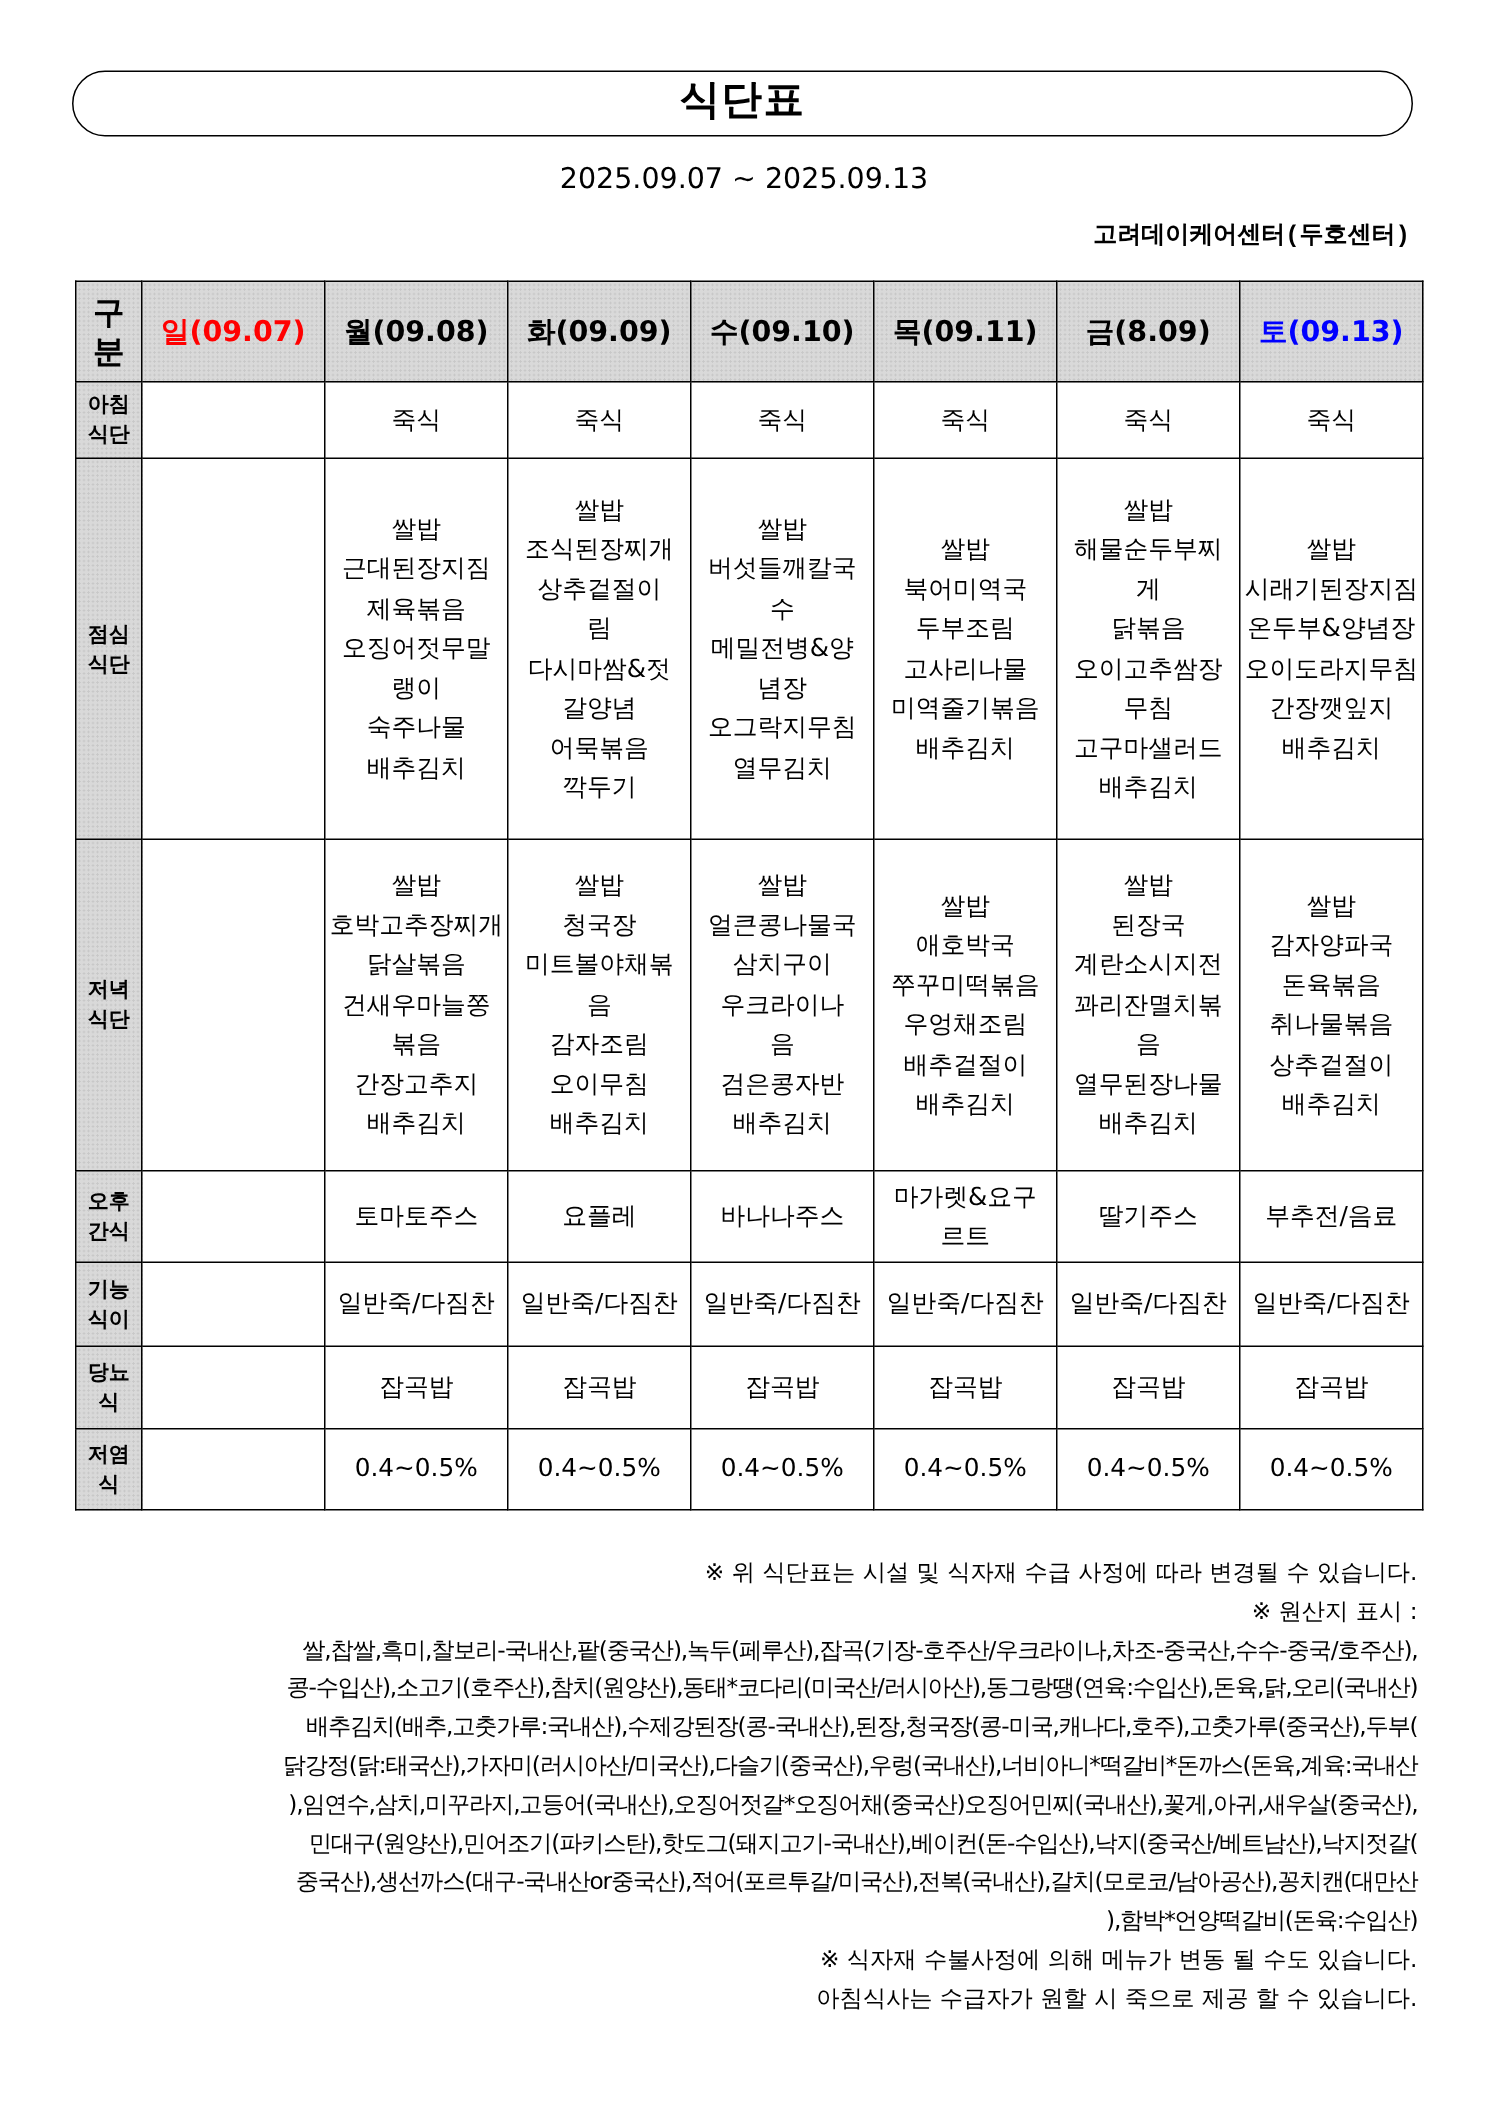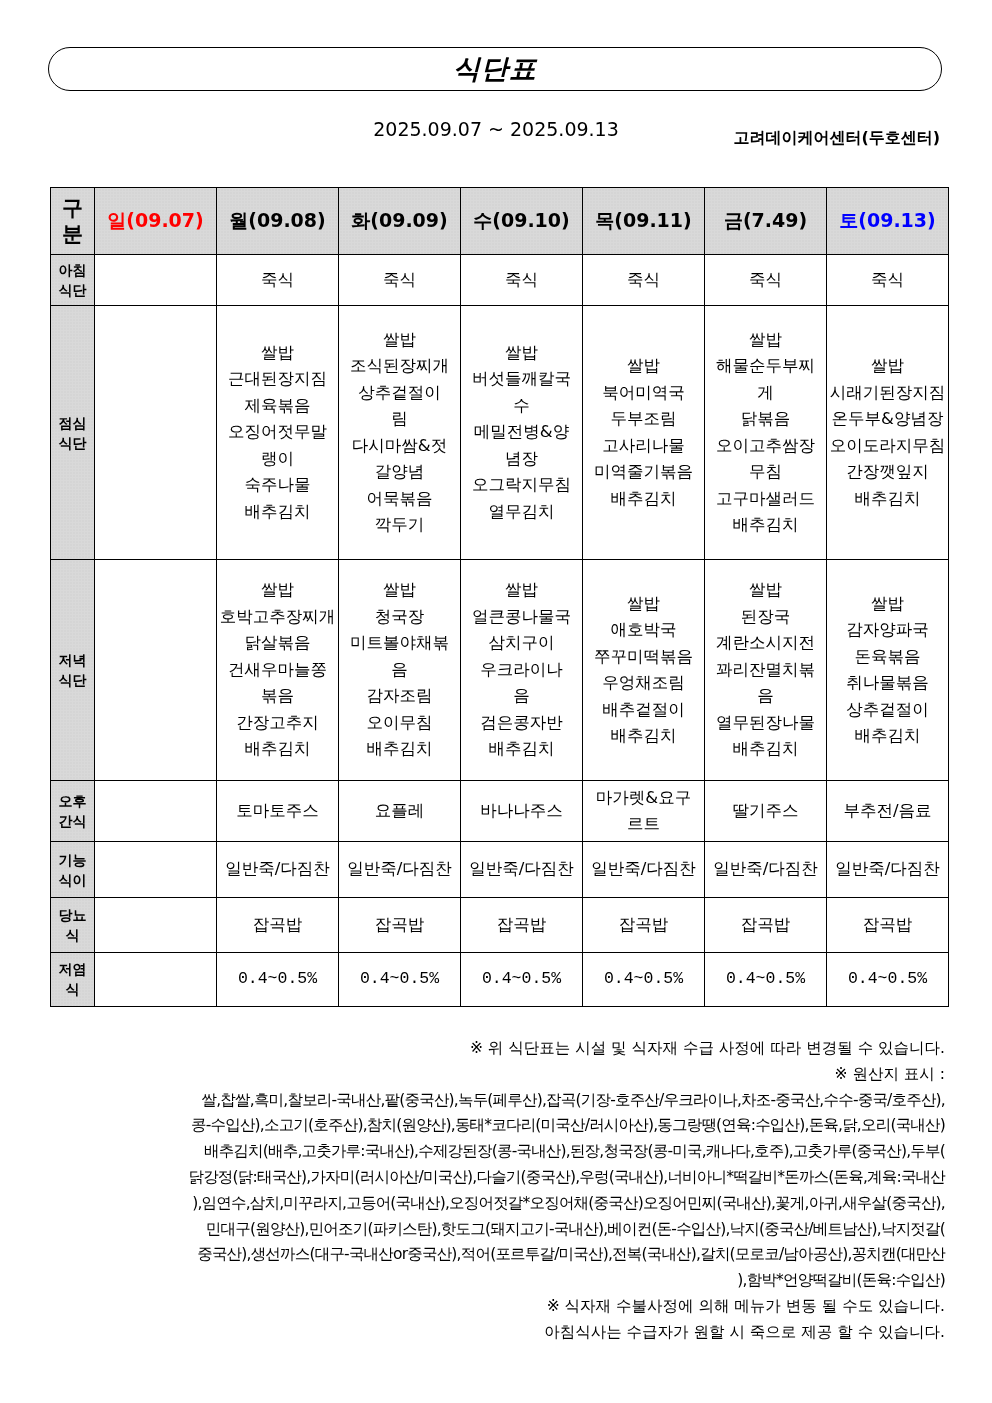--- a/index.html
+++ b/index.html
@@ -1,20 +1,20 @@
 <!DOCTYPE html>
 <html><head>
 <meta charset="utf-8">
 <style>
   html, body { margin:0; padding:0; background:#ffffff; }
   body { width:992px; height:1403px; position:relative; font-family:"DejaVu Sans", sans-serif; color:#000; overflow:hidden; }
-  .title-box { position:absolute; left:48px; top:47px; width:894px; height:44px; border:1.5px solid #000; border-radius:22px; box-sizing:border-box; display:flex; align-items:center; justify-content:center;font-style:italic; }
+  .title-box { position:absolute; left:48px; top:47px; width:894px; height:44px; border:1.5px solid #000; border-radius:22px; box-sizing:border-box; display:flex; justify-content:center; }
   .title-box span { font-size:27px; font-weight:bold; letter-spacing:1px; }
-  .period { position:absolute; left:0; width:992px; top:118px; text-align:center; font-size:19px; }
-  .center { position:absolute; right:52px; top:128px; font-size:16px; font-weight:bold; }
+  .period { position:absolute; left:0; width:992px; top:108px; text-align:center; font-size:19px; }
+  .center { position:absolute; right:52px; top:146px; font-size:16px; font-weight:bold;font-family:Liberation Mono, monospace; }
   table.menu { position:absolute; left:50px; top:187px; border-collapse:collapse; table-layout:fixed; width:898px; }
   table.menu td, table.menu th { border:1.5px solid #000; padding:0; text-align:center; vertical-align:middle; box-sizing:border-box; }
   .hdr { background:#d9d9d9; background-image:radial-gradient(#c8c8c8 0.6px, transparent 0.7px); background-size:3px 3px; }
   th.day { font-size:19px; font-weight:bold; }
   th.corner { font-size:21px; font-weight:bold; line-height:26px; }
   td.rowlabel { font-size:14px; font-weight:bold; line-height:20px; }
   td.cell { font-size:16.5px; line-height:26.5px; }
   td.top { vertical-align:top; padding-top:4px; }
   .cell div { white-space:nowrap; }
   .notes { position:absolute; left:55px; top:1036px; width:890px; font-size:15.5px; line-height:25.8px;text-align:right; }
@@ -45,21 +45,21 @@
     <tr id="hdr-row" style="height:67px">
       <th class="hdr corner">
         <div>구</div>
         <div>분</div>
       </th>
     <th class="hdr day" style="color: rgb(255, 0, 0);">일(09.07)</th>
         <th class="hdr day" style="color: rgb(0, 0, 0);">월(09.08)</th>
         <th class="hdr day" style="color: rgb(0, 0, 0);">화(09.09)</th>
         <th class="hdr day" style="color: rgb(0, 0, 0);">수(09.10)</th>
         <th class="hdr day" style="color: rgb(0, 0, 0);">목(09.11)</th>
-        <th class="hdr day" style="color: rgb(0, 0, 0);">금(7.49)</th>
+        <th class="hdr day" style="color: rgb(0, 0, 0);">금(8.09)</th>
         <th class="hdr day" style="color: rgb(0, 0, 255);">토(09.13)</th>
       </tr>
   </thead>
   <tbody id="tbody">
       <tr style="height: 51px;">
         <td class="hdr rowlabel">
           <div>아침</div>
           <div>식단</div>
         </td>
         <td class="cell"></td>
@@ -271,21 +271,21 @@
         <td class="cell">
           <div>잡곡밥</div>
         </td>
         <td class="cell">
           <div>잡곡밥</div>
         </td>
         <td class="cell">
           <div>잡곡밥</div>
         </td>
       </tr>
-      <tr style="height: 54px; font-family: Liberation Mono, monospace;">
+      <tr style="height: 54px;">
         <td class="hdr rowlabel">
           <div>저염</div>
           <div>식</div>
         </td>
         <td class="cell"></td>
         <td class="cell">
           <div>0.4~0.5%</div>
         </td>
         <td class="cell">
           <div>0.4~0.5%</div>

